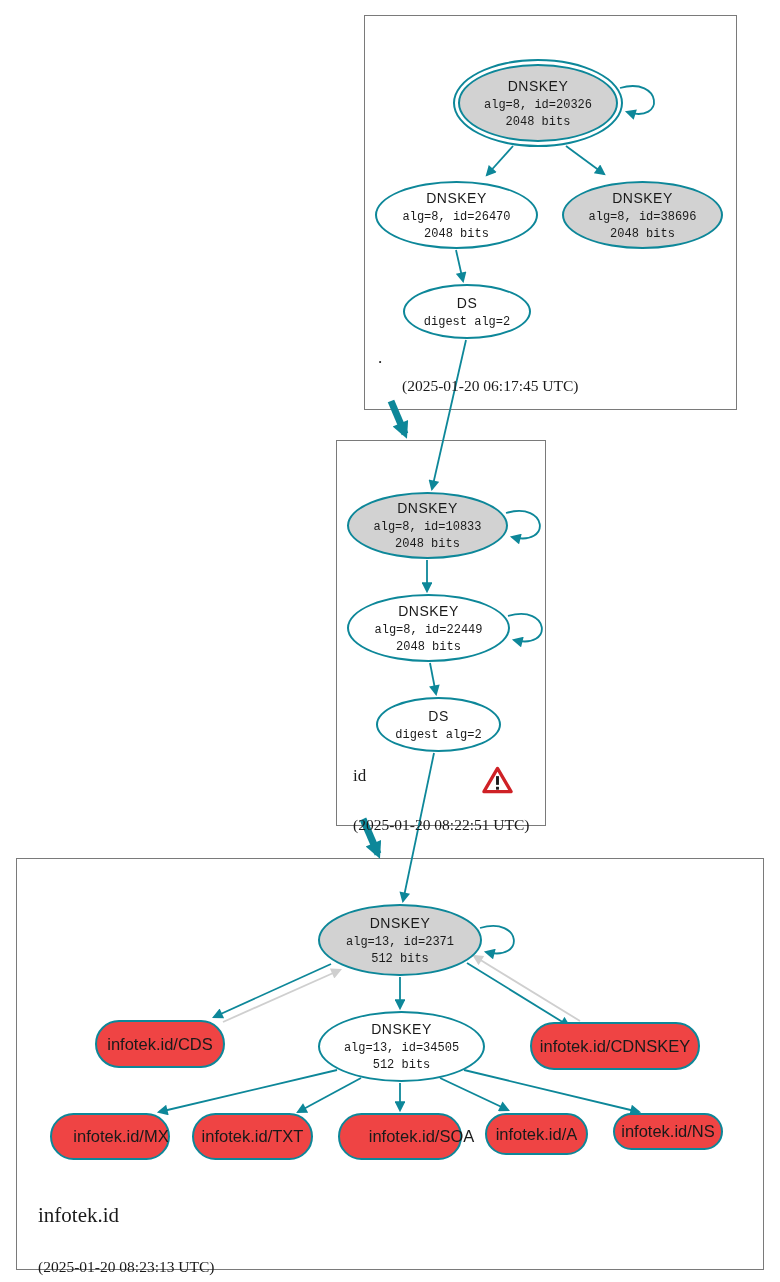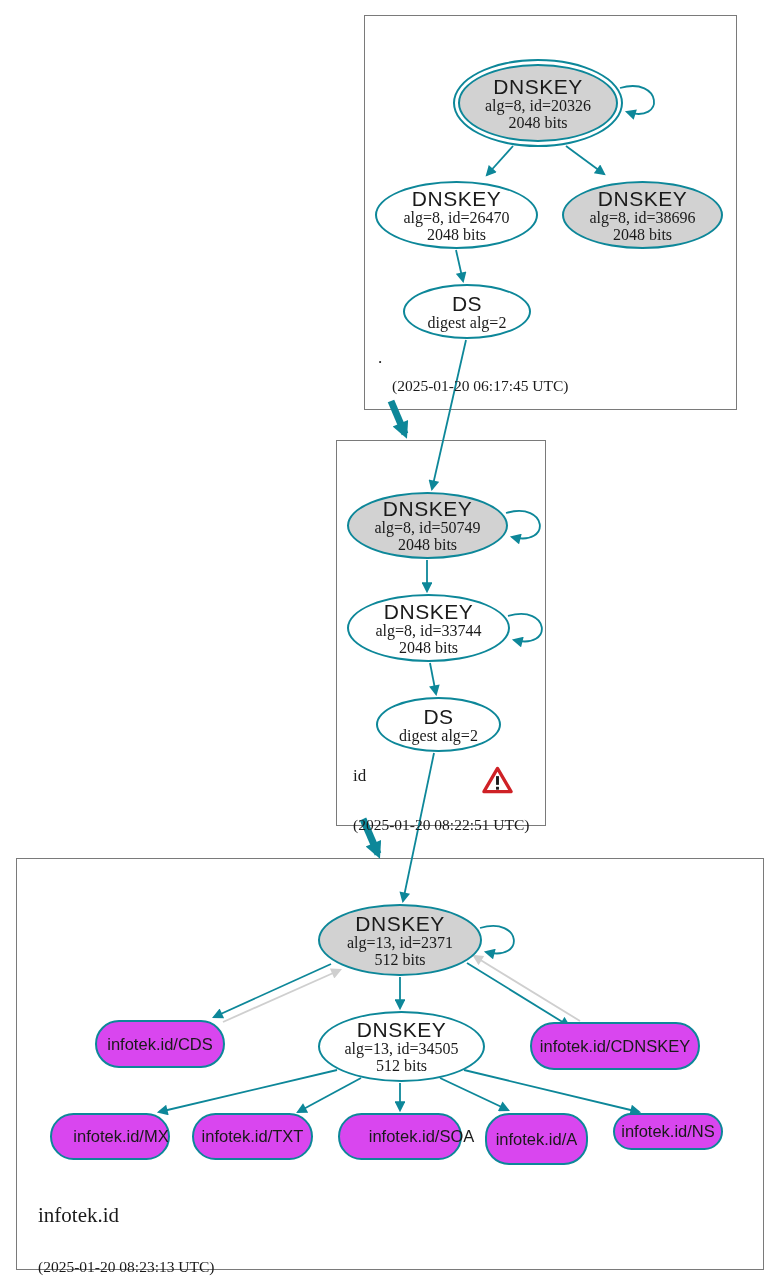--- a/index.html
+++ b/index.html
@@ -8,23 +8,23 @@
   .edges{position:absolute;left:0;top:0;width:780px;height:1282px;z-index:2;pointer-events:none;}
   .zonebox{position:absolute;border:1px solid #7a7a7a;background:transparent;z-index:1;}
   .node{position:absolute;z-index:3;display:flex;flex-direction:column;align-items:center;
         justify-content:center;text-align:center;box-sizing:border-box;}
   .ellipse{border:2px solid #0d8799;border-radius:50%;background:#ffffff;}
   .grayfill{background:#d2d2d2;}
   .dblwrap{position:absolute;z-index:3;border:2px solid #0d8799;border-radius:50%;background:#ffffff;box-sizing:border-box;}
   .dblinner{position:absolute;left:3px;top:3px;right:3px;bottom:3px;border:2px solid #0d8799;
             border-radius:50%;background:#d2d2d2;display:flex;flex-direction:column;
             align-items:center;justify-content:center;text-align:center;box-sizing:border-box;}
-  .rrset{border:2px solid #0d8799;border-radius:24px;background:#d946ef;font-size:16.5px;}
-  .nt{font-family:"Liberation Sans",sans-serif;font-size:21px;line-height:21px;letter-spacing:0.5px;}
-  .ns{font-family:Liberation Serif, serif;font-size:16px;line-height:17px;}
+  .rrset{border:2px solid #0d8799;border-radius:24px;background:#ef4444;font-size:16.5px;}
+  .nt{font-family:"Liberation Sans",sans-serif;font-size:14px;line-height:21px;letter-spacing:0.5px;}
+  .ns{font-family:Liberation Mono, monospace;font-size:12px;line-height:17px;}
   .zlabel{position:absolute;z-index:3;font-family:"Liberation Serif",serif;font-size:17px;}
   .zts{position:absolute;z-index:3;font-family:"Liberation Serif",serif;font-size:15.5px;}
   .warn{position:absolute;z-index:3;}
 </style>
 </head>
 <body>
 
 <div class="canvas">
 
   <div class="zonebox" style="left:364px;top:15px;width:371px;height:393px;"></div>
@@ -90,31 +90,31 @@
     <div class="ns">alg=8, id=38696</div>
     <div class="ns">2048 bits</div>
   </div>
 
   <div class="node ellipse" style="left:403px;top:284px;width:128px;height:55px;">
     <div class="nt">DS</div>
     <div class="ns">digest alg=2</div>
   </div>
 
   <div class="zlabel" style="left:378px;top:348px;">.</div>
-  <div class="zts" style="left:392px;top:377px;">(2025-01-20 06:17:45 UTC)</div>
+  <div class="zts" style="left:402px;top:377px;">(2025-01-20 06:17:45 UTC)</div>
 
   <div class="node ellipse grayfill" style="left:347px;top:492px;width:161px;height:67px;">
     <div class="nt">DNSKEY</div>
-    <div class="ns">alg=8, id=50749</div>
+    <div class="ns">alg=8, id=10833</div>
     <div class="ns">2048 bits</div>
   </div>
 
   <div class="node ellipse" style="left:347px;top:594px;width:163px;height:68px;">
     <div class="nt">DNSKEY</div>
-    <div class="ns">alg=8, id=33744</div>
+    <div class="ns">alg=8, id=22449</div>
     <div class="ns">2048 bits</div>
   </div>
 
   <div class="node ellipse" style="left:376px;top:697px;width:125px;height:55px;">
     <div class="nt">DS</div>
     <div class="ns">digest alg=2</div>
   </div>
 
   <div class="zlabel" style="left:353px;top:766px;">id</div>
   <svg class="warn" style="left:482px;top:765px;" width="31" height="30" viewBox="0 0 32 30">
@@ -149,21 +149,21 @@
   </div>
 
   <div class="node rrset" style="left:192px;top:1113px;width:121px;height:47px;align-items:center;">
     <div>infotek.id/TXT</div>
   </div>
 
   <div class="node rrset" style="left:338px;top:1113px;width:124px;height:47px;padding-left:43px;">
     <div>infotek.id/SOA</div>
   </div>
 
-  <div class="node rrset" style="left:485px;top:1113px;width:103px;height:52px;">
+  <div class="node rrset" style="left:485px;top:1113px;width:103px;height:42px;">
     <div>infotek.id/A</div>
   </div>
 
   <div class="node rrset" style="left:613px;top:1113px;width:110px;height:37px;">
     <div>infotek.id/NS</div>
   </div>
 
   <div class="zlabel" style="left:38px;top:1203px;font-size:21px;">infotek.id</div>
   <div class="zts" style="left:38px;top:1258px;">(2025-01-20 08:23:13 UTC)</div>
 

